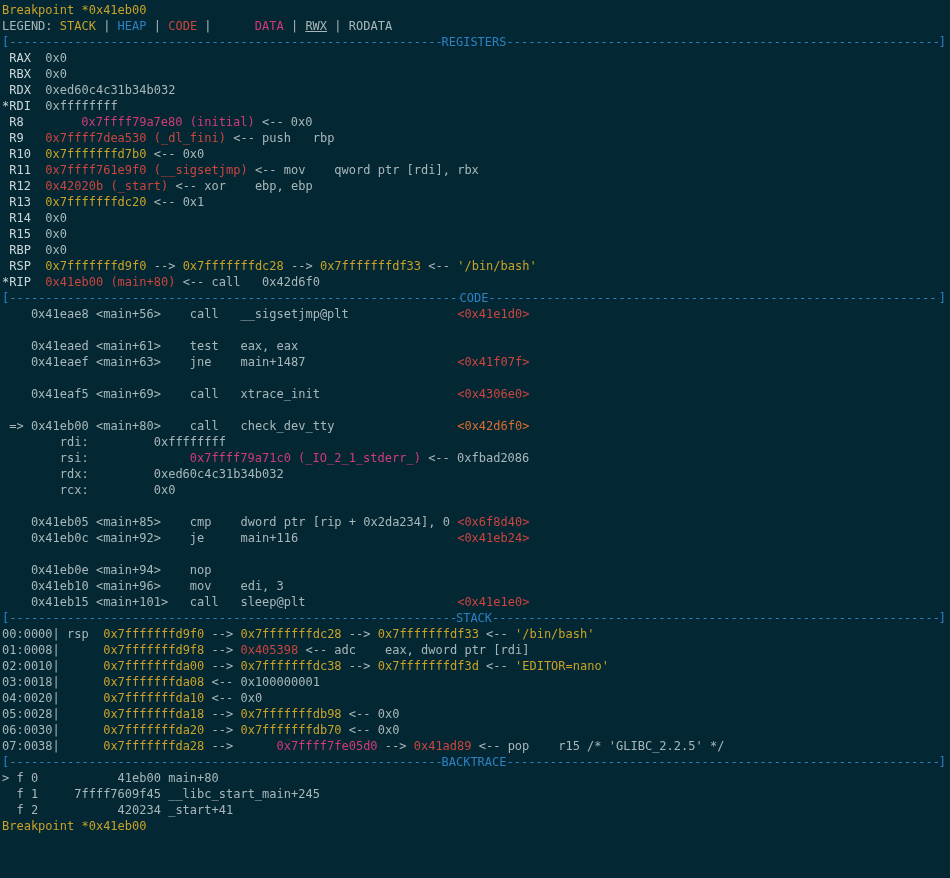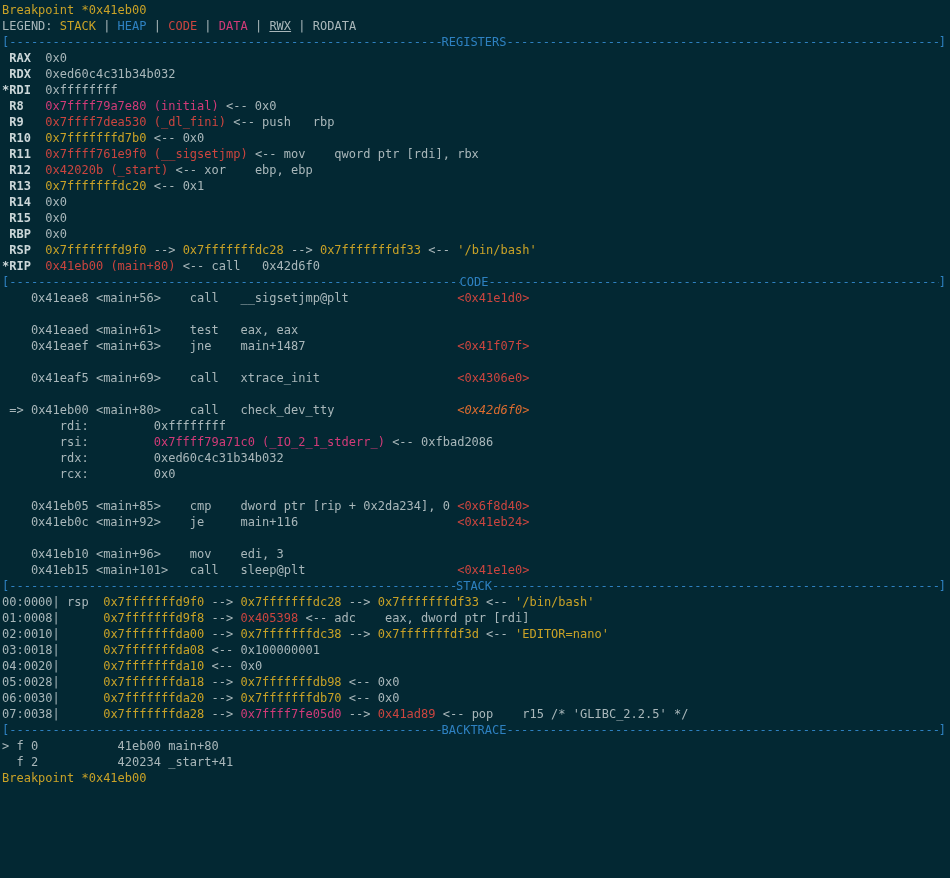--- a/index.html
+++ b/index.html
@@ -11,37 +11,38 @@
     width:950px;height:878px;box-sizing:border-box;overflow:hidden;
     background:var(--bg);
     font-family:"DejaVu Sans Mono","Liberation Mono",monospace;
     font-size:12px;line-height:16px;
     padding:2px 0 0 2px;
   }
   .line{white-space:pre;height:16px;}
   .line.divider{display:flex;width:944px;}
   .dash{flex:1 1 0;overflow:hidden;white-space:pre;color:var(--blue);}
   .c-fg{color:var(--fg);}
-  .c-reg{color:var(--bright);font-weight:700;margin-top:24px;}
+  .c-reg{color:var(--bright);font-weight:400;margin-top:24px;}
   .c-yellow{color:var(--yellow);}
   .c-blue{color:var(--blue);}
   .c-red{color:var(--red);}
-  .c-pink{color:var(--pink);}
-  .c-orange{color:var(--orange);font-style:italic;}
+  .c-pink{color:var(--pink);margin-left:36px;}
+  .c-orange{color:var(--orange);}
   .c-b{font-weight:400;}
   .c-u{text-decoration:underline;}
 </style>
 </head>
 <body>
 
 <div class="terminal">
     <div class="line"><span class="c-yellow">Breakpoint *0x41eb00</span></div>
     <div class="line"><span class="c-fg">LEGEND: </span><span class="c-yellow">STACK</span><span class="c-fg"> | </span><span class="c-blue">HEAP</span><span class="c-fg"> | </span><span class="c-red">CODE</span><span class="c-fg"> | </span><span class="c-pink">DATA</span><span class="c-fg"> | </span><span class="c-fg c-u">RWX</span><span class="c-fg"> | </span><span class="c-fg">RODATA</span></div>
     <div class="line divider"><span class="c-blue">[</span><span class="c-blue dash">------------------------------------------------------------------------------------------------------------------------------------------------------------------------------------------------------------------------------------------------------------------------------------------------------------</span><span class="c-blue">REGISTERS</span><span class="c-blue dash">------------------------------------------------------------------------------------------------------------------------------------------------------------------------------------------------------------------------------------------------------------------------------------------------------------</span><span class="c-blue">]</span></div>
     <div class="line"><span class="c-reg"> RAX  </span><span class="c-fg">0x0</span></div>
+    <div class="line"><span class="c-reg"> RBX  </span><span class="c-fg">0x0</span></div>
     <div class="line"><span class="c-reg"> RDX  </span><span class="c-fg">0xed60c4c31b34b032</span></div>
     <div class="line"><span class="c-reg">*RDI  </span><span class="c-fg">0xffffffff</span></div>
     <div class="line"><span class="c-reg"> R8   </span><span class="c-pink">0x7ffff79a7e80 (initial)</span><span class="c-fg"> &lt;-- 0x0</span></div>
     <div class="line"><span class="c-reg"> R9   </span><span class="c-red">0x7ffff7dea530 (_dl_fini)</span><span class="c-fg"> &lt;-- push   rbp</span></div>
     <div class="line"><span class="c-reg"> R10  </span><span class="c-yellow">0x7fffffffd7b0</span><span class="c-fg"> &lt;-- 0x0</span></div>
     <div class="line"><span class="c-reg"> R11  </span><span class="c-red">0x7ffff761e9f0 (__sigsetjmp)</span><span class="c-fg"> &lt;-- mov    qword ptr [rdi], rbx</span></div>
     <div class="line"><span class="c-reg"> R12  </span><span class="c-red">0x42020b (_start)</span><span class="c-fg"> &lt;-- xor    ebp, ebp</span></div>
     <div class="line"><span class="c-reg"> R13  </span><span class="c-yellow">0x7fffffffdc20</span><span class="c-fg"> &lt;-- 0x1</span></div>
     <div class="line"><span class="c-reg"> R14  </span><span class="c-fg">0x0</span></div>
     <div class="line"><span class="c-reg"> R15  </span><span class="c-fg">0x0</span></div>
@@ -58,28 +59,30 @@
     <div class="line"></div>
     <div class="line"><span class="c-fg c-b"> =&gt; </span><span class="c-fg">0x41eb00 &lt;main+80&gt;    </span><span class="c-fg c-b">call</span><span class="c-fg">   check_dev_tty</span><span class="c-fg">                 </span><span class="c-orange">&lt;0x42d6f0&gt;</span></div>
     <div class="line"><span class="c-fg">        rdi:         0xffffffff</span></div>
     <div class="line"><span class="c-fg">        rsi:         </span><span class="c-pink">0x7ffff79a71c0 (_IO_2_1_stderr_)</span><span class="c-fg"> &lt;-- 0xfbad2086</span></div>
     <div class="line"><span class="c-fg">        rdx:         0xed60c4c31b34b032</span></div>
     <div class="line"><span class="c-fg">        rcx:         0x0</span></div>
     <div class="line"></div>
     <div class="line"><span class="c-fg">    0x41eb05 &lt;main+85&gt;    </span><span class="c-fg">cmp</span><span class="c-fg">    dword ptr [rip + 0x2da234], 0 </span><span class="c-red">&lt;0x6f8d40&gt;</span></div>
     <div class="line"><span class="c-fg">    0x41eb0c &lt;main+92&gt;    </span><span class="c-fg c-b">je</span><span class="c-fg">     main+116</span><span class="c-fg">                      </span><span class="c-red">&lt;0x41eb24&gt;</span></div>
     <div class="line"></div>
+    <div class="line"><span class="c-fg">    0x41eb0e &lt;main+94&gt;    </span><span class="c-fg">nop</span></div>
     <div class="line"><span class="c-fg">    0x41eb10 &lt;main+96&gt;    </span><span class="c-fg">mov</span><span class="c-fg">    edi, 3</span></div>
     <div class="line"><span class="c-fg">    0x41eb15 &lt;main+101&gt;   </span><span class="c-fg c-b">call</span><span class="c-fg">   sleep@plt</span><span class="c-fg">                     </span><span class="c-red">&lt;0x41e1e0&gt;</span></div>
     <div class="line divider"><span class="c-blue">[</span><span class="c-blue dash">------------------------------------------------------------------------------------------------------------------------------------------------------------------------------------------------------------------------------------------------------------------------------------------------------------</span><span class="c-blue">STACK</span><span class="c-blue dash">------------------------------------------------------------------------------------------------------------------------------------------------------------------------------------------------------------------------------------------------------------------------------------------------------------</span><span class="c-blue">]</span></div>
     <div class="line"><span class="c-fg">00:0000| rsp  </span><span class="c-yellow">0x7fffffffd9f0</span><span class="c-fg"> --&gt; </span><span class="c-yellow">0x7fffffffdc28</span><span class="c-fg"> --&gt; </span><span class="c-yellow">0x7fffffffdf33</span><span class="c-fg"> &lt;-- </span><span class="c-yellow">'/bin/bash'</span></div>
     <div class="line"><span class="c-fg">01:0008|      </span><span class="c-yellow">0x7fffffffd9f8</span><span class="c-fg"> --&gt; </span><span class="c-red">0x405398</span><span class="c-fg"> &lt;-- adc    eax, dword ptr [rdi]</span></div>
     <div class="line"><span class="c-fg">02:0010|      </span><span class="c-yellow">0x7fffffffda00</span><span class="c-fg"> --&gt; </span><span class="c-yellow">0x7fffffffdc38</span><span class="c-fg"> --&gt; </span><span class="c-yellow">0x7fffffffdf3d</span><span class="c-fg"> &lt;-- </span><span class="c-yellow">'EDITOR=nano'</span></div>
     <div class="line"><span class="c-fg">03:0018|      </span><span class="c-yellow">0x7fffffffda08</span><span class="c-fg"> &lt;-- 0x100000001</span></div>
     <div class="line"><span class="c-fg">04:0020|      </span><span class="c-yellow">0x7fffffffda10</span><span class="c-fg"> &lt;-- 0x0</span></div>
     <div class="line"><span class="c-fg">05:0028|      </span><span class="c-yellow">0x7fffffffda18</span><span class="c-fg"> --&gt; </span><span class="c-yellow">0x7fffffffdb98</span><span class="c-fg"> &lt;-- 0x0</span></div>
     <div class="line"><span class="c-fg">06:0030|      </span><span class="c-yellow">0x7fffffffda20</span><span class="c-fg"> --&gt; </span><span class="c-yellow">0x7fffffffdb70</span><span class="c-fg"> &lt;-- 0x0</span></div>
     <div class="line"><span class="c-fg">07:0038|      </span><span class="c-yellow">0x7fffffffda28</span><span class="c-fg"> --&gt; </span><span class="c-pink">0x7ffff7fe05d0</span><span class="c-fg"> --&gt; </span><span class="c-red">0x41ad89</span><span class="c-fg"> &lt;-- pop    r15 /* 'GLIBC_2.2.5' */</span></div>
     <div class="line divider"><span class="c-blue">[</span><span class="c-blue dash">------------------------------------------------------------------------------------------------------------------------------------------------------------------------------------------------------------------------------------------------------------------------------------------------------------</span><span class="c-blue">BACKTRACE</span><span class="c-blue dash">------------------------------------------------------------------------------------------------------------------------------------------------------------------------------------------------------------------------------------------------------------------------------------------------------------</span><span class="c-blue">]</span></div>
     <div class="line"><span class="c-fg">&gt; f 0           41eb00 main+80</span></div>
+    <div class="line"><span class="c-fg">  f 1     7ffff7609f45 __libc_start_main+245</span></div>
     <div class="line"><span class="c-fg">  f 2           420234 _start+41</span></div>
     <div class="line"><span class="c-yellow">Breakpoint *0x41eb00</span></div>
   </div>
 
 </body></html>

